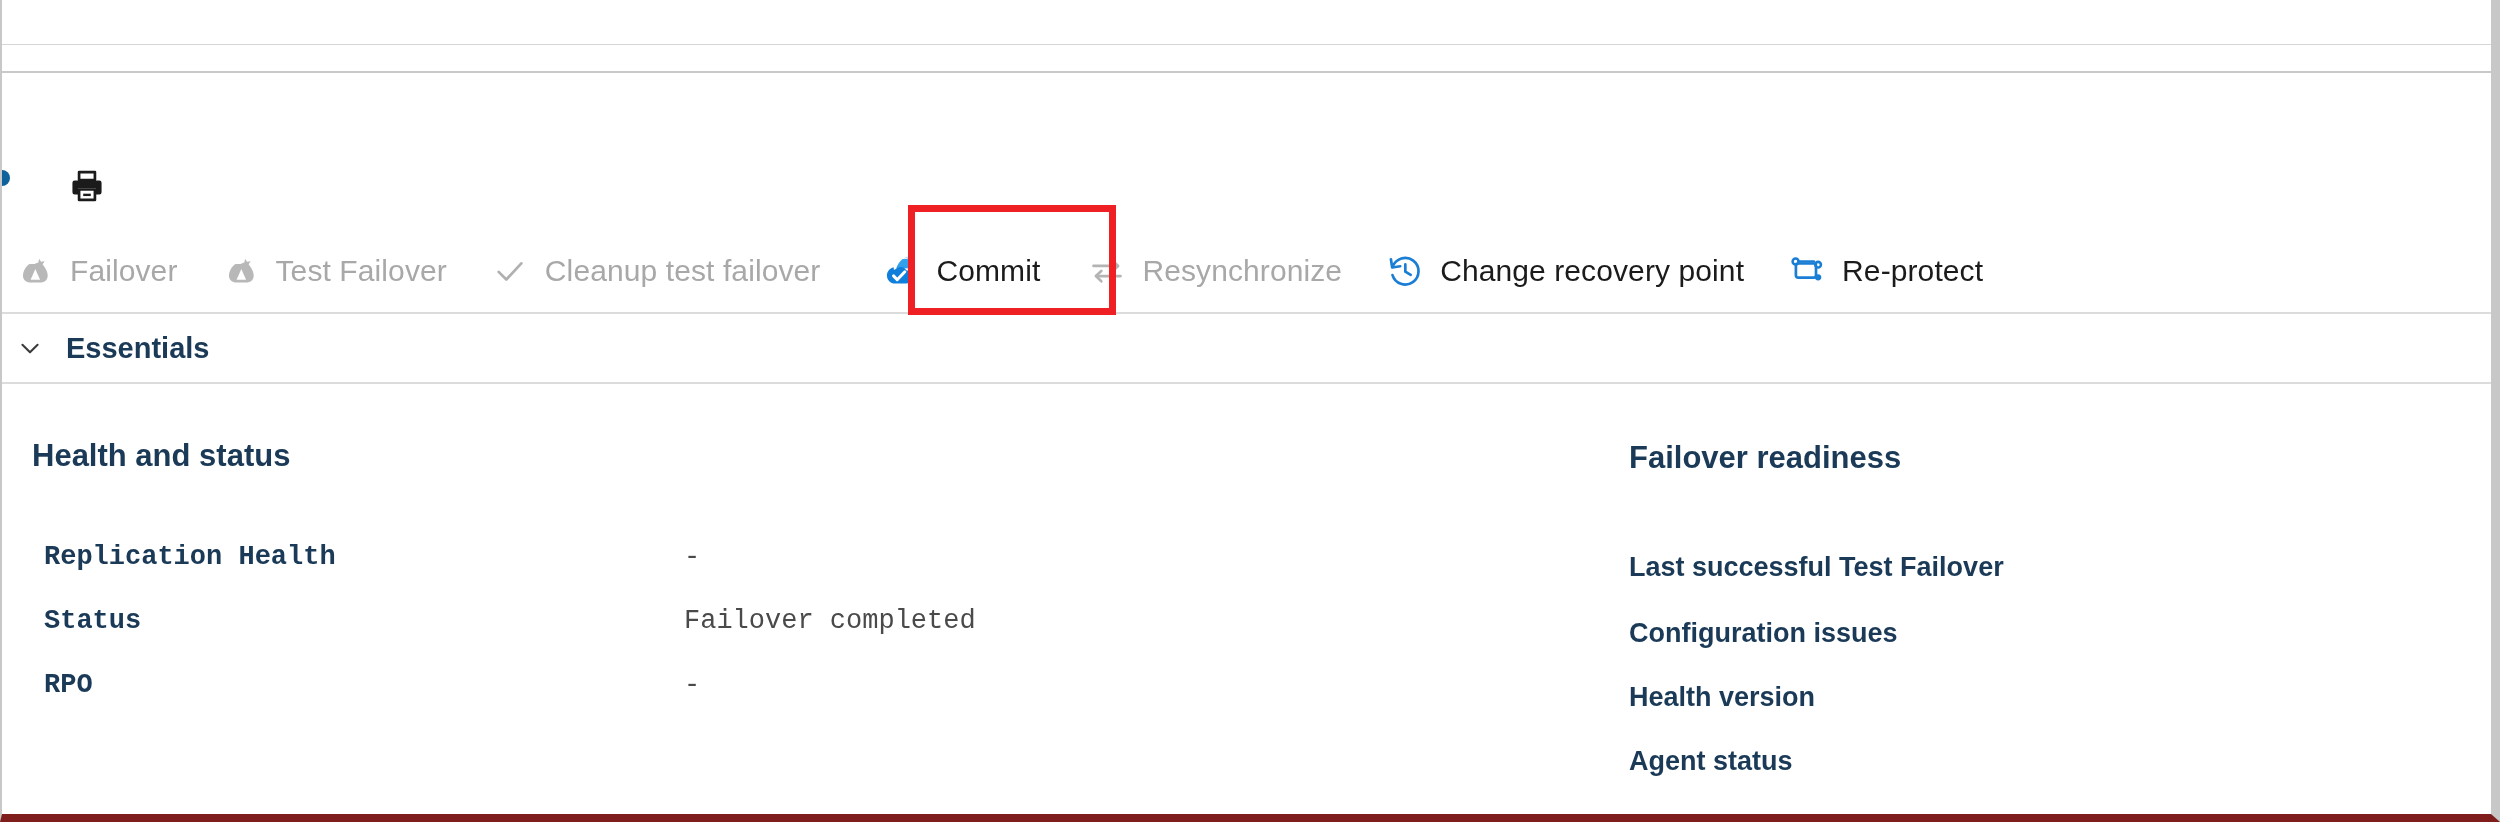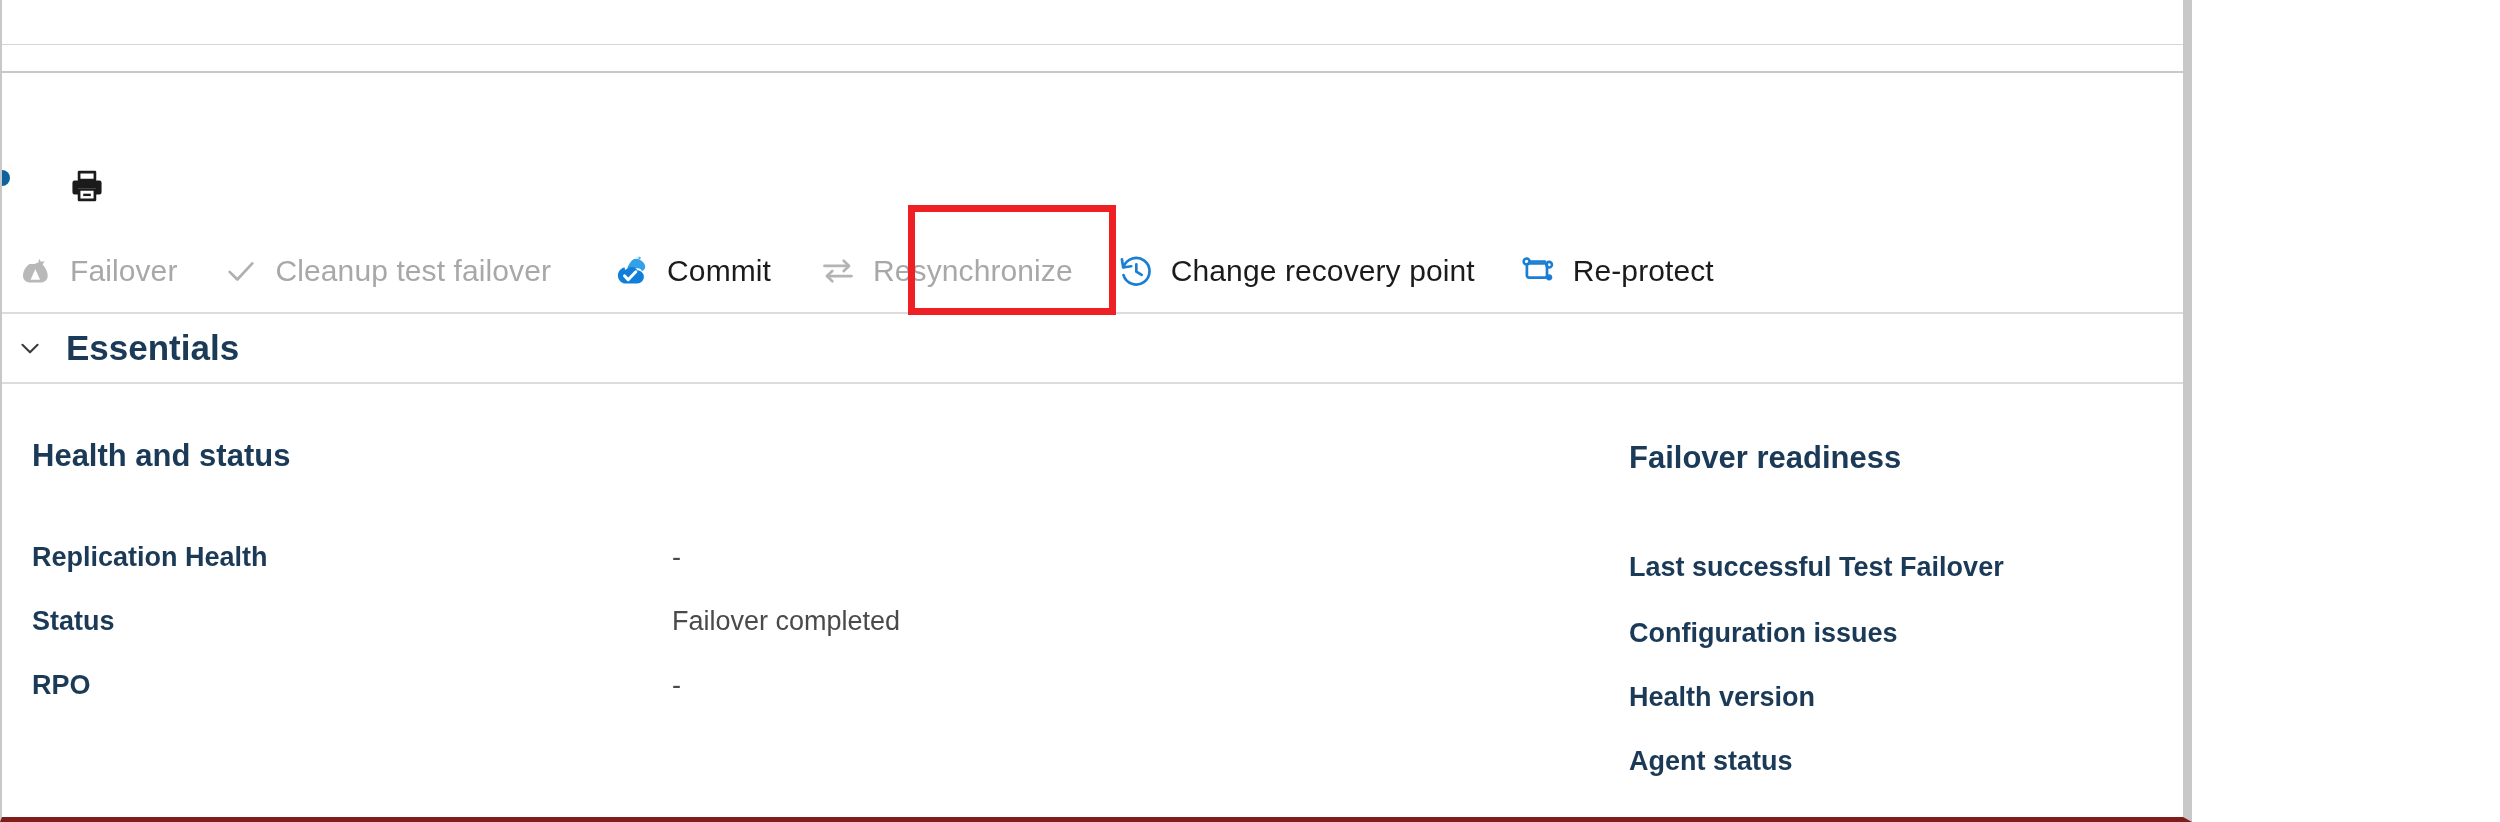--- a/index.html
+++ b/index.html
@@ -6,27 +6,27 @@
     margin: 0;
     padding: 0;
     background: #ffffff;
   }
   body {
     font-family: "Liberation Sans", sans-serif;
     -webkit-font-smoothing: antialiased;
   }
   #page {
     position: relative;
-    width: 2192px;
+    width: 2500px;
     height: 822px;
     background: #ffffff;
     box-sizing: border-box;
     border-left: 2px solid #c8c8c8;
     border-right: 9px solid #c8c8c8;
-    border-bottom: 5px solid #7f1d1d;
+    border-bottom: 8px solid #7f1d1d;
     overflow: hidden;
   }
 
   
   .rule {
     position: absolute;
     left: 0;
     width: 2489px;
     height: 1px;
     background: #d6d6d6;
@@ -129,21 +129,21 @@
     width: 44px;
     height: 44px;
     display: flex;
     align-items: center;
     justify-content: center;
     margin-left: 6px;
     margin-right: 14px;
     flex: none;
   }
   #essentials-label {
-    font-size: 35px;
+    font-size: 29px;
     font-weight: bold;
     color: #1b3a57;
   }
 
   
   #body-area {
     position: absolute;
     left: 0;
     top: 386px;
     width: 2489px;
@@ -179,21 +179,21 @@
     color: #1b3a57;
   }
   .kv-val {
     position: absolute;
     left: 640px;
     top: 0;
     font-size: 27px;
     color: #4a4a4a;
     font-weight: normal;
   }
-  #col-left .kv-row { left: 30px; width: 1400px; }
+  #col-left .kv-row { left: 42px; width: 1400px; font-family: Liberation Mono, monospace; }
   #col-left .kv-row.r0 { top: 156px; }
   #col-left .kv-row.r1 { top: 220px; text-align: center; }
   #col-left .kv-row.r2 { top: 284px; }
 
   #col-right .kv-row { left: 0px; width: 820px; }
   #col-right .kv-row.r0 { top: 166px; }
   #col-right .kv-row.r1 { top: 232px; text-decoration: underline; }
   #col-right .kv-row.r2 { top: 296px; }
   #col-right .kv-row.r3 { top: 360px; }
 </style>
@@ -233,20 +233,30 @@
       <span class="tb-icon">
         <svg width="40" height="38" viewBox="0 0 24 24">
           <path d="M8.5 7.5 C6.2 9 4.4 12 4.4 15 C4.4 17.6 6.4 19.3 9.3 19.3 L15.2 19.3 C18.1 19.3 20 17.6 20 15 C20 12 18.2 9 15.9 7.5 Z" fill="#b8b8b8"></path>
           <path d="M12.2 10.8 L15.2 17.6 L9.2 17.6 Z" fill="#ffffff"></path>
           <path d="M14.6 4.2 l1.2 2 l2.3 -0.4 l-1.3 1.9 l1.2 2 l-2.3 -0.6 l-1.6 1.7 l-0.1 -2.3 l-2.1 -1 l2.2 -0.8 z" fill="#b8b8b8"></path>
         </svg>
       </span>
       <span class="tb-label">Failover</span>
     </div>
 
+    <div class="tb-item disabled">
+      <span class="tb-icon">
+        <svg width="40" height="38" viewBox="0 0 24 24">
+          <path d="M8.5 7.5 C6.2 9 4.4 12 4.4 15 C4.4 17.6 6.4 19.3 9.3 19.3 L15.2 19.3 C18.1 19.3 20 17.6 20 15 C20 12 18.2 9 15.9 7.5 Z" fill="#b8b8b8"></path>
+          <path d="M12.2 10.8 L15.2 17.6 L9.2 17.6 Z" fill="#ffffff"></path>
+          <path d="M14.6 4.2 l1.2 2 l2.3 -0.4 l-1.3 1.9 l1.2 2 l-2.3 -0.6 l-1.6 1.7 l-0.1 -2.3 l-2.1 -1 l2.2 -0.8 z" fill="#b8b8b8"></path>
+        </svg>
+      </span>
+      <span class="tb-label">Test Failover</span>
+    </div>
 
     <div class="tb-item disabled">
       <span class="tb-icon">
         <svg width="38" height="34" viewBox="0 0 24 24" fill="none" stroke="#b0b0b0" stroke-width="1.9" stroke-linecap="round" stroke-linejoin="round">
           <path d="M4 12.6 L9.4 18 L20 6.6"></path>
         </svg>
       </span>
       <span class="tb-label">Cleanup test failover</span>
     </div>
 

